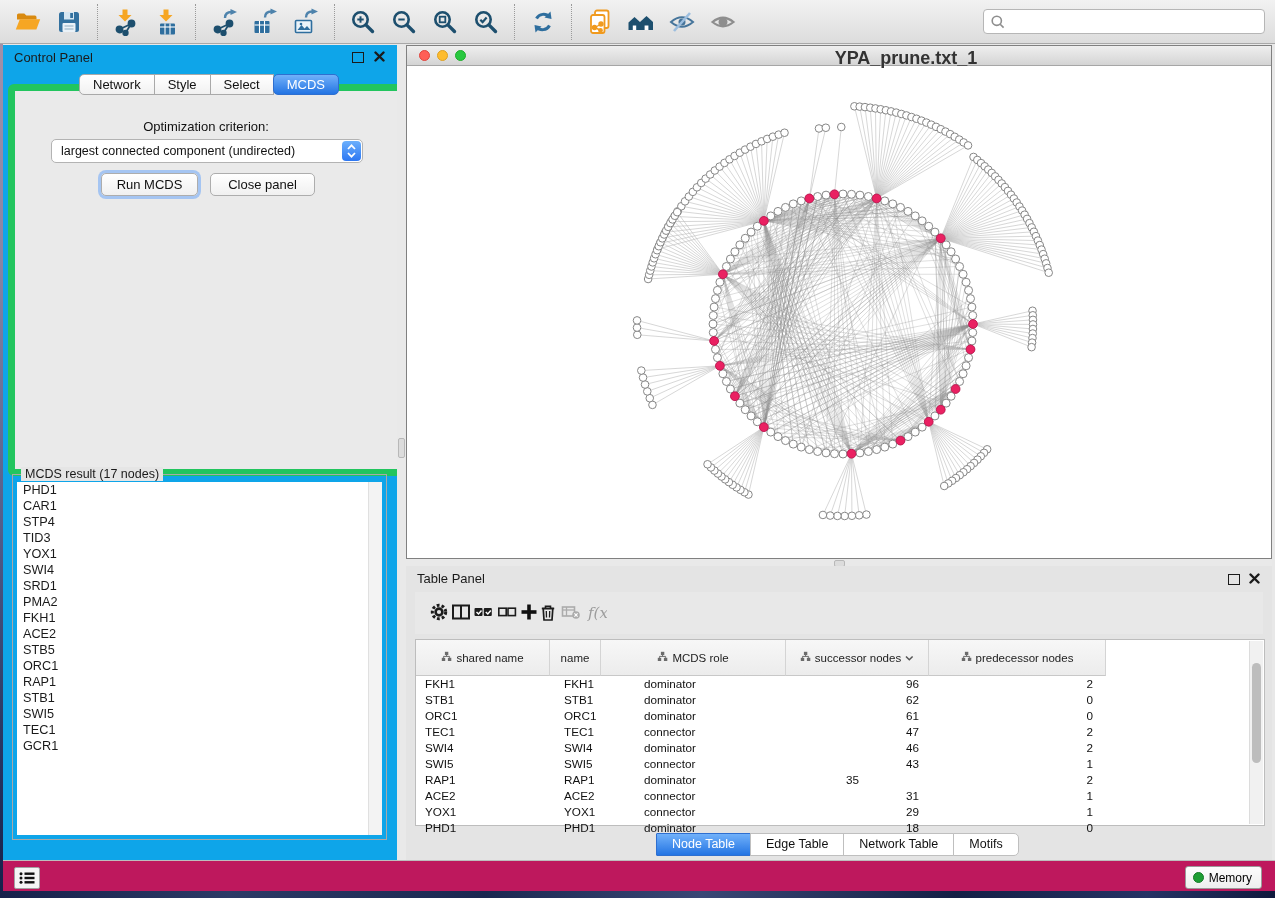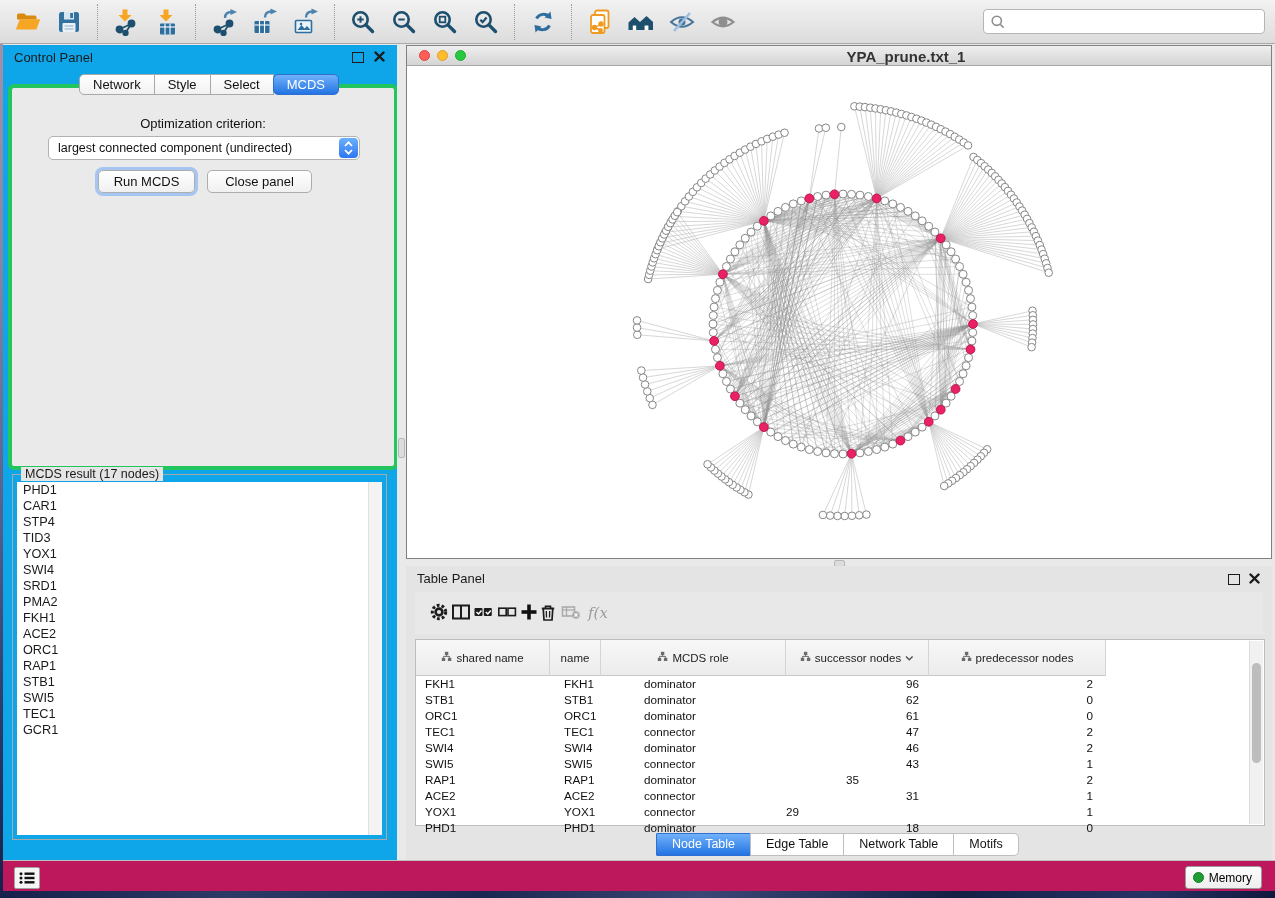--- a/index.html
+++ b/index.html
@@ -23,21 +23,21 @@
   .panel-title{position:absolute;left:11px;top:5px;font-size:13px;color:#1a1a1a;}
   .float-btn{position:absolute;width:10px;height:9px;border:1.5px solid #1a1a1a;background:transparent;}
   .close-btn{position:absolute;width:11px;height:11px;display:inline-flex;}
   #cp-float{right:33px;top:7px;} #cp-close{right:12px;top:6px;}
   #cp-tabs{position:absolute;left:77px;top:29px;display:flex;z-index:3;}
   .tab{height:19px;line-height:19px;padding:0 13px;font-size:13px;background:linear-gradient(#FFFFFF,#F1F1F1);
        border:1px solid #A9A9A9;margin-left:-1px;color:#111;}
   .tab.first{border-radius:5px 0 0 5px;}
   .tab.selected{background:linear-gradient(#71B1FA,#2374E3);color:#fff;border-color:#2E6FD0;border-radius:5px;}
   #cp-inner{position:absolute;left:5px;top:39px;width:382px;height:378px;background:#EAEAEA;
-            border:4px solid #22c55e;border-radius:6px;text-decoration:underline;}
+            border:7px solid #22c55e;border-radius:6px;text-decoration:underline;}
   .opt-label{position:absolute;left:0;right:0;top:28px;text-align:center;font-size:13px;color:#111;}
   .select{position:absolute;left:36px;top:48px;width:312px;height:24px;background:#fff;border:1px solid #B3B3B3;
           border-radius:5px;box-sizing:border-box;}
   .select-text{position:absolute;left:9px;top:0;line-height:22px;font-size:12.5px;color:#111;white-space:nowrap;}
   .select-stepper{position:absolute;right:1px;top:1px;bottom:1px;width:19px;border-radius:4px;
           background:linear-gradient(#6CB0FC,#2D77F2);display:flex;flex-direction:column;
           align-items:center;justify-content:center;}
   .btn{position:absolute;height:23px;background:linear-gradient(#FFFFFF,#F0F0F0);border:1px solid #ADADAD;
        border-radius:5px;font:13px "Liberation Sans",sans-serif;color:#111;}
   #run-btn{left:86px;top:82px;width:97px;box-shadow:0 0 0 3px rgba(108,165,248,.55);}
@@ -53,21 +53,21 @@
   #h-split{position:absolute;left:406px;top:559px;width:866px;height:7px;background:#E9E9E9;}
   #h-split .grip-h{position:absolute;left:428px;top:1px;width:9px;height:5px;background:#DCDCDC;border:1px solid #B8B8B8;border-radius:2px;}
   
   #net-win{position:absolute;left:406px;top:45px;width:866px;height:514px;border:1px solid #808080;
            box-sizing:border-box;background:#fff;}
   .titlebar{position:relative;height:19px;background:linear-gradient(#EFEFEF,#D4D4D4);border-bottom:1px solid #A6A6A6;}
   .light{position:absolute;top:4px;width:11px;height:11px;border-radius:50%;box-sizing:border-box;}
   .light.red{left:12px;background:#FF5F57;border:1px solid #E0443E;}
   .light.yellow{left:30px;background:#FEBC2E;border:1px solid #DEA123;}
   .light.green{left:48px;background:#28C840;border:1px solid #1DAD2B;}
-  .win-title{position:absolute;left:499px;top:2px;transform:translateX(-50%);font-size:15px;font-weight:bold;color:#333;white-space:nowrap;}
+  .win-title{position:absolute;left:499px;top:2px;transform:translateX(-50%);font-size:18px;font-weight:bold;color:#333;white-space:nowrap;}
   #net-svg{display:block;}
   
   #table-panel{position:absolute;left:406px;top:566px;width:866px;height:294px;background:#E4E4E4;}
   #tp-float{right:32px;top:8px;} #tp-close{right:12px;top:7px;}
   #tp-toolbar{position:absolute;left:9px;top:26px;right:9px;height:42px;background:#E8E8E8;}
   .tp-icon{position:absolute;top:10px;width:22px;height:20px;display:inline-flex;}
   #node-table{position:absolute;left:9px;top:73px;width:850px;height:187px;background:#fff;border:1px solid #BDBDBD;box-sizing:border-box;}
   #nt-header{display:flex;height:36px;}
   .nt-h{display:flex;align-items:center;justify-content:center;gap:4px;font-size:11.5px;color:#222;
         background:linear-gradient(#F7F7F7,#ECECEC);border-right:1px solid #D4D4D4;border-bottom:1px solid #C8C8C8;box-sizing:border-box;}
@@ -272,20 +272,21 @@
           <div>PHD1</div>
           <div>CAR1</div>
           <div>STP4</div>
           <div>TID3</div>
           <div>YOX1</div>
           <div>SWI4</div>
           <div>SRD1</div>
           <div>PMA2</div>
           <div>FKH1</div>
           <div>ACE2</div>
+          <div>STB5</div>
           <div>ORC1</div>
           <div>RAP1</div>
           <div>STB1</div>
           <div>SWI5</div>
           <div>TEC1</div>
           <div>GCR1</div>
         </div>
       <div class="list-scroll"></div>
     </div>
   </div>
@@ -1297,21 +1298,21 @@
             <div class="nt-c" style="width: 134px; padding: 0px 0px 0px 9px; text-align: left;">ACE2</div>
             <div class="nt-c" style="width: 51px; padding: 0px 0px 0px 14px; text-align: left;">ACE2</div>
             <div class="nt-c" style="width: 185px; padding: 0px 0px 0px 43px; text-align: left;">connector</div>
             <div class="nt-c" style="width: 143px; padding: 0px 10px 0px 0px; text-align: right;">31</div>
             <div class="nt-c" style="width: 177px; padding: 0px 13px 0px 0px; text-align: right;">1</div>
           </div>
           <div class="nt-row">
             <div class="nt-c" style="width: 134px; padding: 0px 0px 0px 9px; text-align: left;">YOX1</div>
             <div class="nt-c" style="width: 51px; padding: 0px 0px 0px 14px; text-align: left;">YOX1</div>
             <div class="nt-c" style="width: 185px; padding: 0px 0px 0px 43px; text-align: left;">connector</div>
-            <div class="nt-c" style="width: 143px; padding: 0px 10px 0px 0px; ">29</div>
+            <div class="nt-c" style="width: 143px; padding: 0px 10px 0px 0px; text-align: right;">29</div>
             <div class="nt-c" style="width: 177px; padding: 0px 13px 0px 0px; text-align: right;">1</div>
           </div>
           <div class="nt-row">
             <div class="nt-c" style="width: 134px; padding: 0px 0px 0px 9px; text-align: left;">PHD1</div>
             <div class="nt-c" style="width: 51px; padding: 0px 0px 0px 14px; text-align: left;">PHD1</div>
             <div class="nt-c" style="width: 185px; padding: 0px 0px 0px 43px; text-align: left;">dominator</div>
             <div class="nt-c" style="width: 143px; padding: 0px 10px 0px 0px; text-align: right;">18</div>
             <div class="nt-c" style="width: 177px; padding: 0px 13px 0px 0px; text-align: right;">0</div>
           </div>
         </div>

